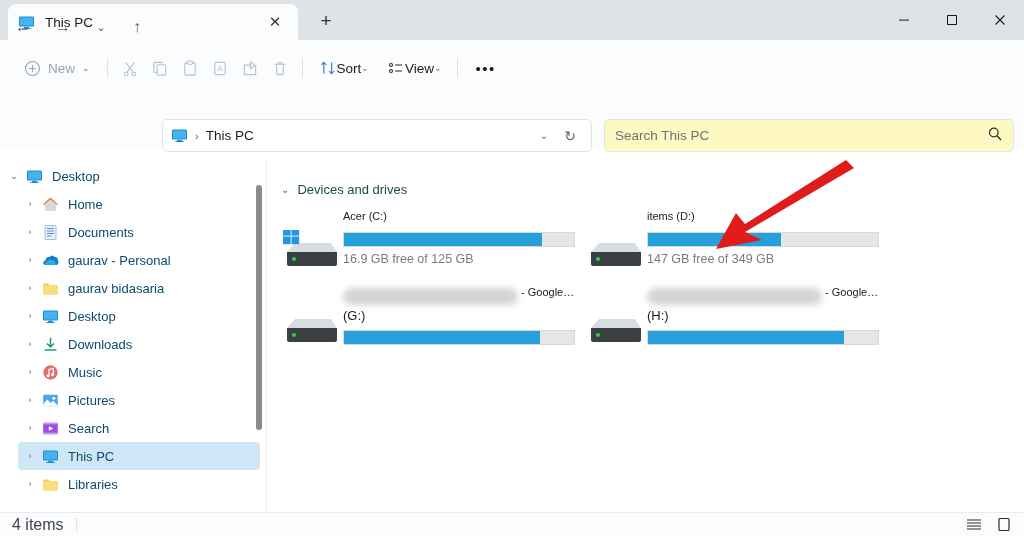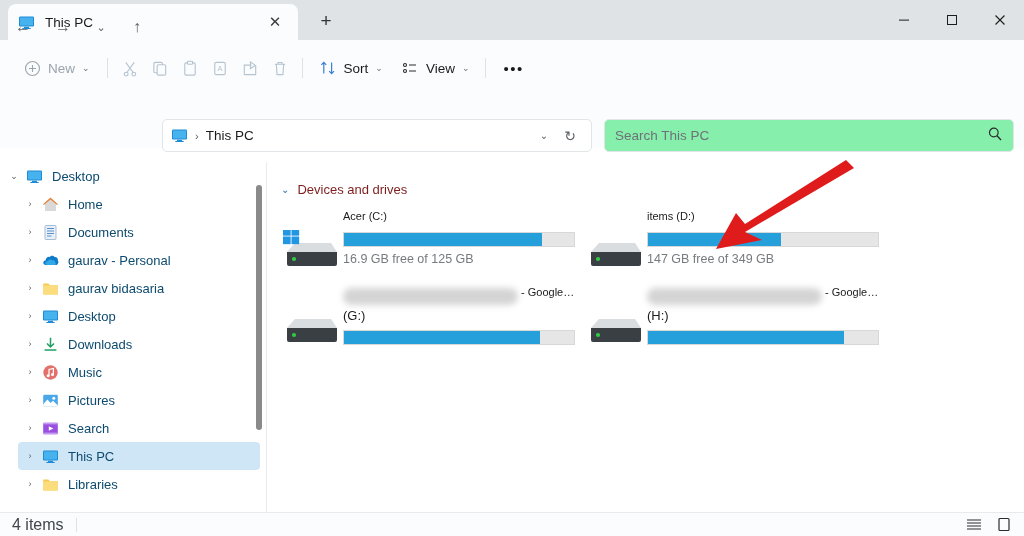--- a/index.html
+++ b/index.html
@@ -43,21 +43,21 @@
     background: #fbfcfd; display: flex; align-items: center; padding-left: 14px;
   }
   .tb-item {
     height: 34px; display: flex; align-items: center; justify-content: center;
     border-radius: 5px; padding: 0 6px; color: #9aa4ad; text-align: center;
   }
   .tb-new { padding: 0 10px; gap: 7px; }
   .tb-new .lbl { font-size: 13.5px; color: #9aa4ad; }
   .tb-icon { width: 30px; }
   .tb-sep { width: 1px; height: 20px; background: #dfe3e6; margin: 0 7px; }
-  .tb-text { gap: 7px; padding: 0 9px; color: #1b1b1b; }
+  .tb-text { padding: 0 9px; color: #1b1b1b; }
   .tb-text .lbl { font-size: 13.5px; color: #1b1b1b; }
   .chev { font-size: 9px; color: #6d7278; }
   .dots { letter-spacing: 1.5px; font-size: 15px; color: #1b1b1b; padding: 0 10px; }
 
   
   .addrbar { position: absolute; top: 96px; left: 0; width: 1024px; height: 52px; background: #fbfcfd; }
   .navbtn {
     position: absolute; top: 14px; width: 26px; height: 26px;
     display: flex; align-items: center; justify-content: center;
     font-size: 16px; color: #5d6267;
@@ -67,21 +67,21 @@
     background: #ffffff; border: 1px solid #e2e5e8; border-radius: 5px;
     display: flex; align-items: center; padding: 0 8px;
   }
   .addr-icon { width: 17px; height: 17px; position: relative; margin-right: 7px; }
   .addr-sep { color: #5d6267; font-size: 11px; margin-right: 7px; }
   .addr-text { font-size: 13.5px; color: #1b1b1b; flex: 1; }
   .addr-chev { font-size: 10px; color: #5d6267; width: 26px; text-align: center; }
   .addr-refresh { font-size: 14px; color: #5d6267; width: 26px; text-align: center; }
   .searchbox {
     position: absolute; left: 604px; top: 119px; width: 410px; height: 33px;
-    background: #86efac; border: 1px solid #e2e5e8; border-radius: 5px;
+    background: #fef9c3; border: 1px solid #e2e5e8; border-radius: 5px;
     display: flex; align-items: center; padding: 0 10px;
   }
   .search-ph { font-size: 13.5px; color: #6d7278; flex: 1; }
 
   
   .sidebar {
     position: absolute; left: 0; top: 162px; width: 266px; height: 350px;
     background: #ffffff; overflow: hidden;
   }
   .nav-item {
@@ -102,21 +102,21 @@
   .sb-track {
     position: absolute; left: 252px; top: 162px; width: 14px; height: 350px;
     background: #fbfbfb;
   }
   .sb-divider { position: absolute; left: 266px; top: 162px; width: 1px; height: 350px; background: #e8eaec; }
 
   
   .content { position: absolute; left: 267px; top: 162px; width: 757px; height: 350px; background: #ffffff; }
   .group-header { position: absolute; left: 14px; top: 20px; display: flex; align-items: center; gap: 8px; }
   .group-chev { font-size: 10px; color: #2f6fa8; }
-  .group-title { font-size: 13px; color: #7f1d1d; }
+  .group-title { font-size: 13px; color: #14532d; }
 
   .drive { position: absolute; width: 330px; height: 76px; }
   .drive-icon { position: absolute; left: 0; top: 20px; width: 56px; height: 40px; }
   .drive-name { position: absolute; left: 62px; top: 0px; font-size: 11px; color: #1b1b1b; white-space: nowrap; }
   .drive-name2 { position: absolute; left: 62px; top: 22px; font-size: 13px; color: #1b1b1b; }
   .bar {
     position: absolute; left: 62px; width: 232px; height: 15px;
     background: #e6e6e6; border: 1px solid #d8d8d8;
   }
   .bar-fill { height: 100%; background: #26a0da; }

